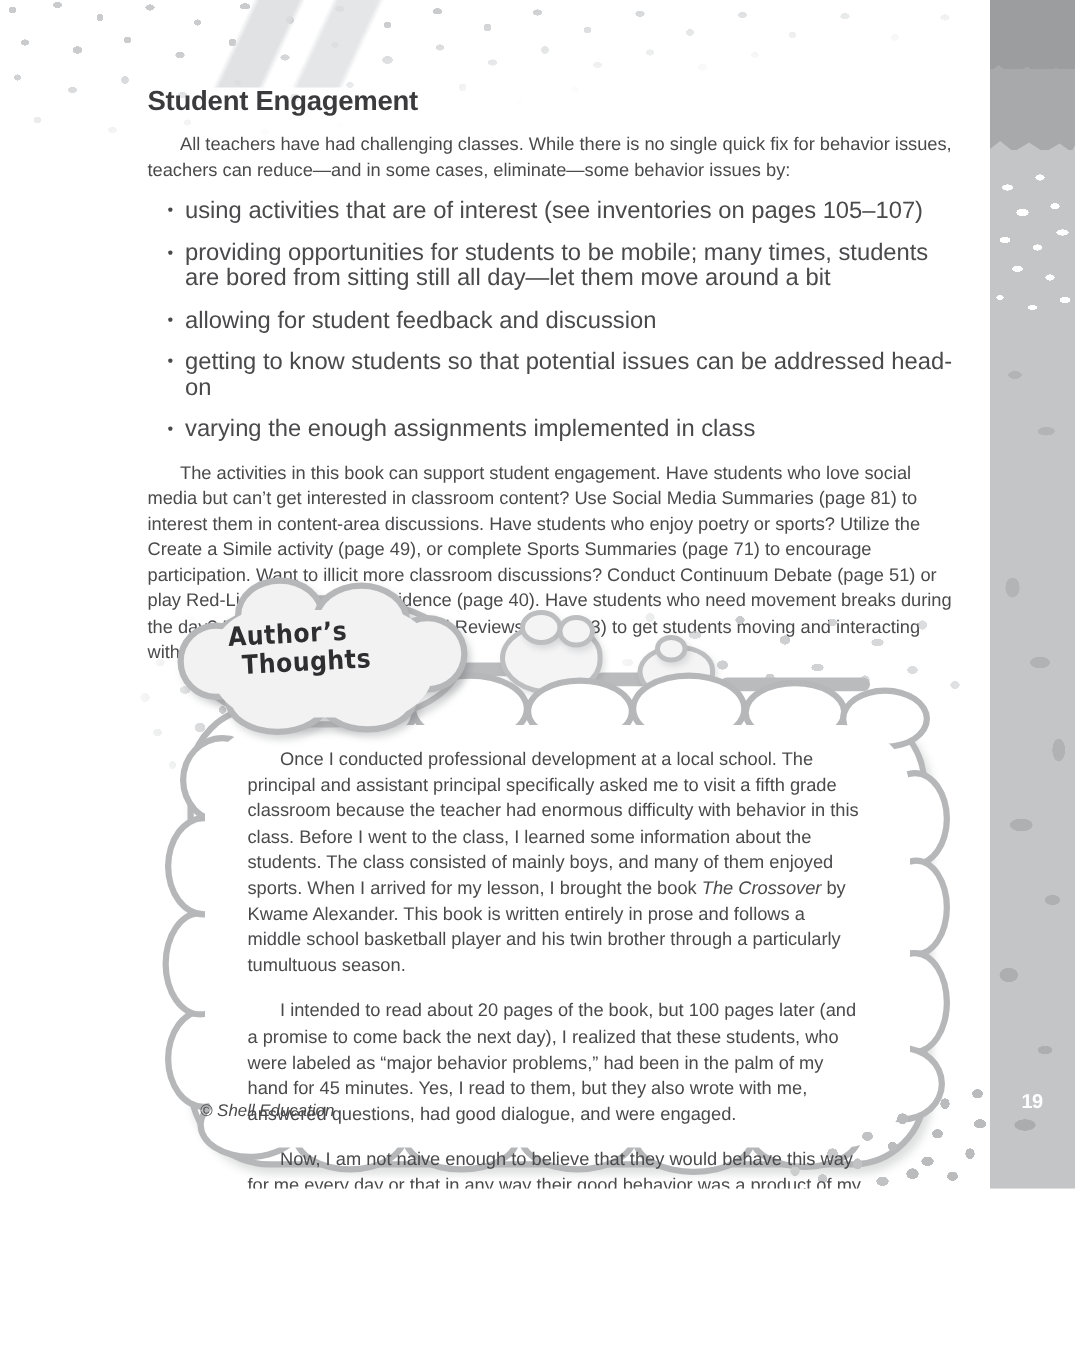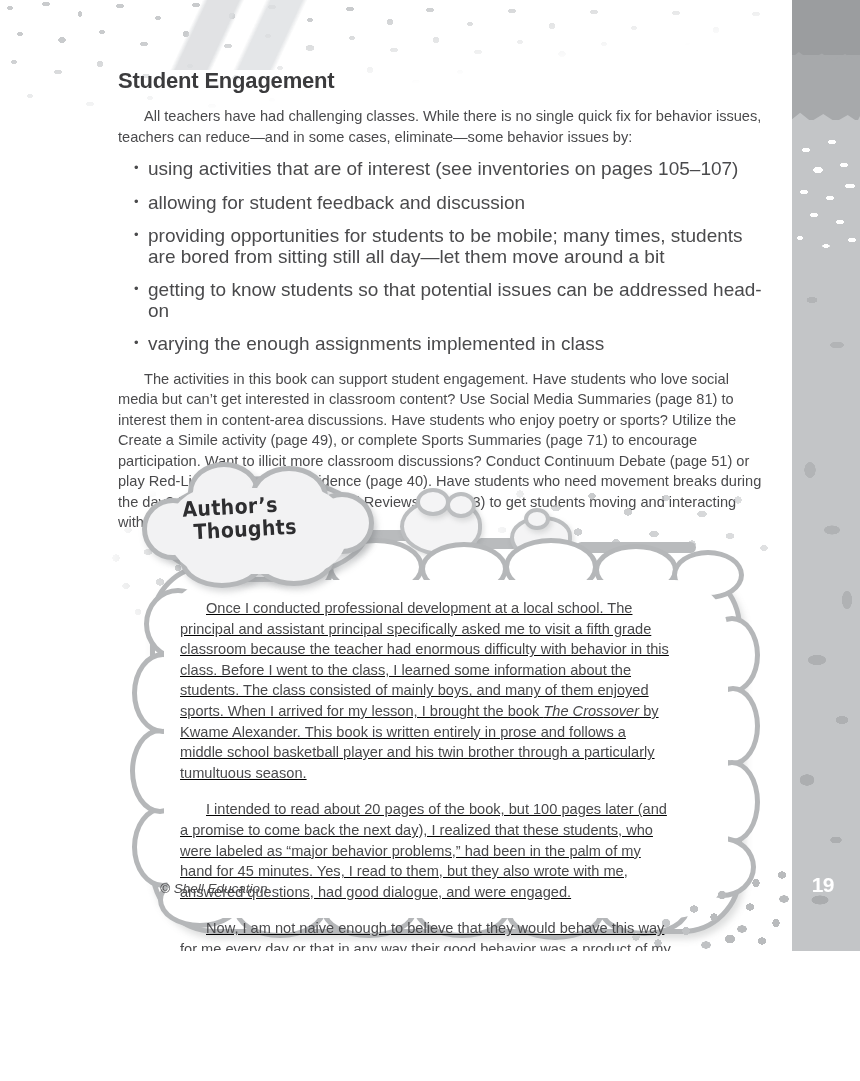--- a/index.html
+++ b/index.html
@@ -303,25 +303,24 @@
   }
   .bubble-connector {
     position: absolute;
     background: #b9bbbd;
     height: 11px;
     border-radius: 6px;
   }
 
   .callout-text {
     position: absolute;
-    left: 52px;
+    left: 70px;
     top: 122px;
     width: 492px;
     z-index: 5;
-    text-decoration: underline;
   }
   .callout-text p {
     font-size: 14.6px;
     line-height: 20.6px;
     color: #4a4a4c;
     margin: 0 0 16px 0;
     text-indent: 26px;
   }
   .callout-text p:last-child { margin-bottom: 0; }
   .callout-text i { font-style: italic; }
@@ -399,21 +398,21 @@
     top: 20px;
     font-size: 13.5px;
     font-style: italic;
     color: #4a4a4c;
     white-space: nowrap;
   }
   .footer-page {
     position: absolute;
     right: 26px;
     top: 12px;
-    font-size: 21px;
+    font-size: 16px;
     font-weight: bold;
     color: #ffffff;
     letter-spacing: -0.5px;
     font-stretch: condensed;
     z-index: 4;
   }
   .footer-dots {
     position: absolute;
     right: 58px;
     bottom: 0;
@@ -454,22 +453,22 @@
     <div class="smudge"></div>
   </div>
 
   <div id="content">
     <h1 class="page-title">Student Engagement</h1>
 
     <p class="body-p">All teachers have had challenging classes. While there is no single quick fix for behavior issues, teachers can reduce—and in some cases, eliminate—some behavior issues by:</p>
 
     <ul class="bullets">
       <li>using activities that are of interest (see inventories on pages 105–107)</li>
+      <li>providing opportunities for students to be mobile; many times, students are bored from sitting still all day—let them move around a bit</li>
       <li>allowing for student feedback and discussion</li>
-      <li>providing opportunities for students to be mobile; many times, students are bored from sitting still all day—let them move around a bit</li>
       <li>getting to know students so that potential issues can be addressed head-on</li>
       <li>varying the enough assignments implemented in class</li>
     </ul>
 
     <p class="body-p para-block">The activities in this book can support student engagement. Have students who love social media but can’t get interested in classroom content? Use Social Media Summaries (page 81) to interest them in content-area discussions. Have students who enjoy poetry or sports? Utilize the Create a Simile activity (page 49), or complete Sports Summaries (page 71) to encourage participation. Want to illicit more classroom discussions? Conduct Continuum Debate (page 51) or play Red-Light, Green-Light Evidence (page 40). Have students who need movement breaks during the day? Utilize Trailers, Recaps, and Reviews (page 73) to get students moving and interacting with their peers.</p>
   </div>
 
   <div id="callout">
 
     <div class="cloud-speckle-left"></div>

